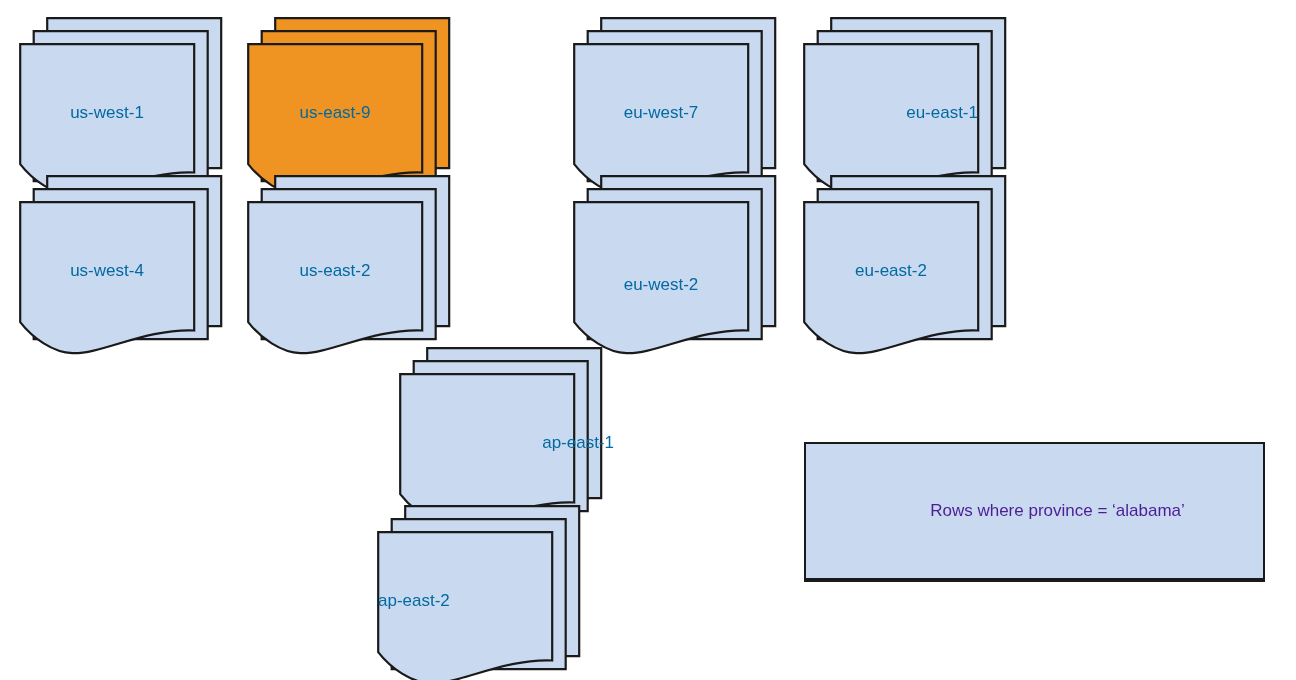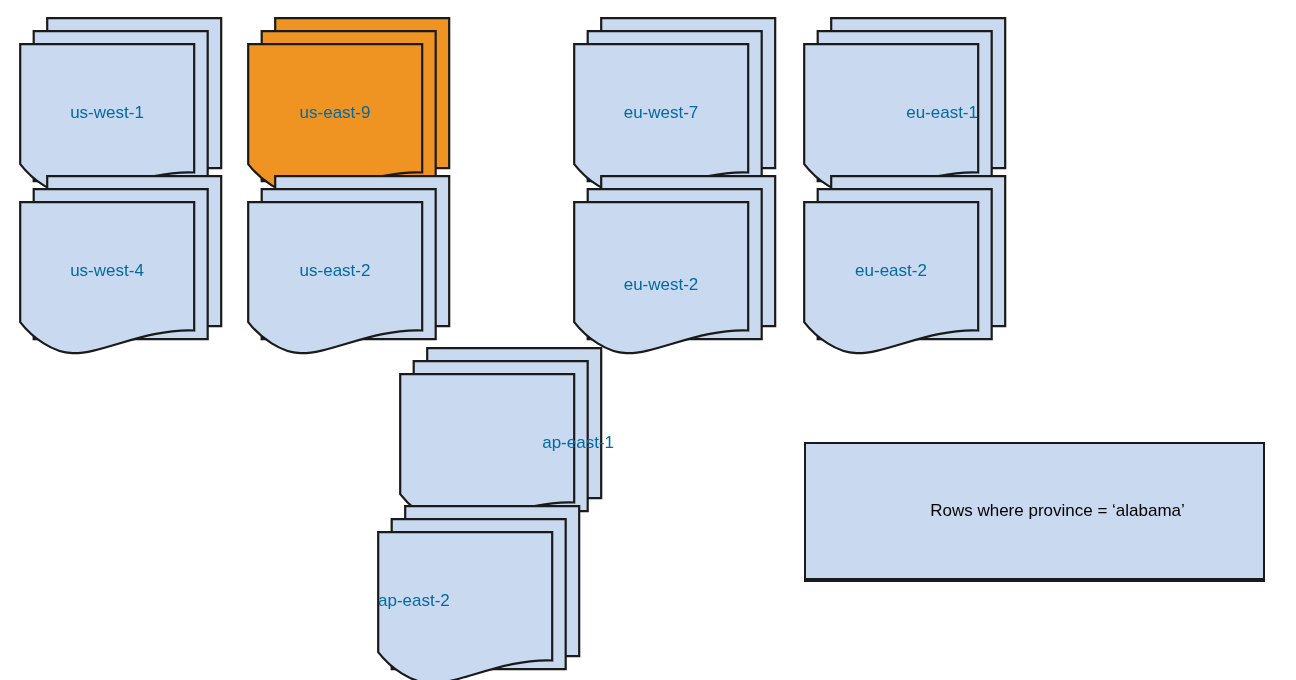--- a/index.html
+++ b/index.html
@@ -43,21 +43,21 @@
     display: flex;
     flex-direction: column;
   }
   .legend-row {
     flex: 1 1 50%;
     display: flex;
     align-items: center;
     justify-content: center;
     font-family: "Liberation Sans", sans-serif;
     font-size: 17px;
-    color: #000000;
+    color: #4c1d95;
     box-sizing: border-box;
     padding-left: 46px;
   }
   .legend-row.top {
     border-bottom: 2px solid #1a1a1a;
   }
 </style>
 </head>
 <body>
 

